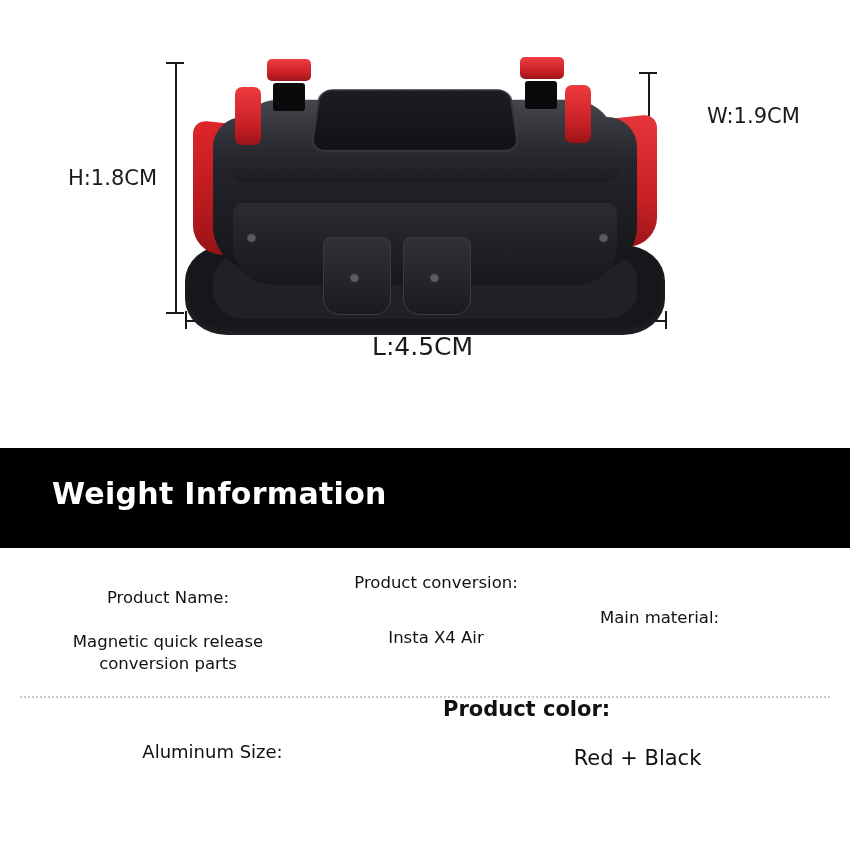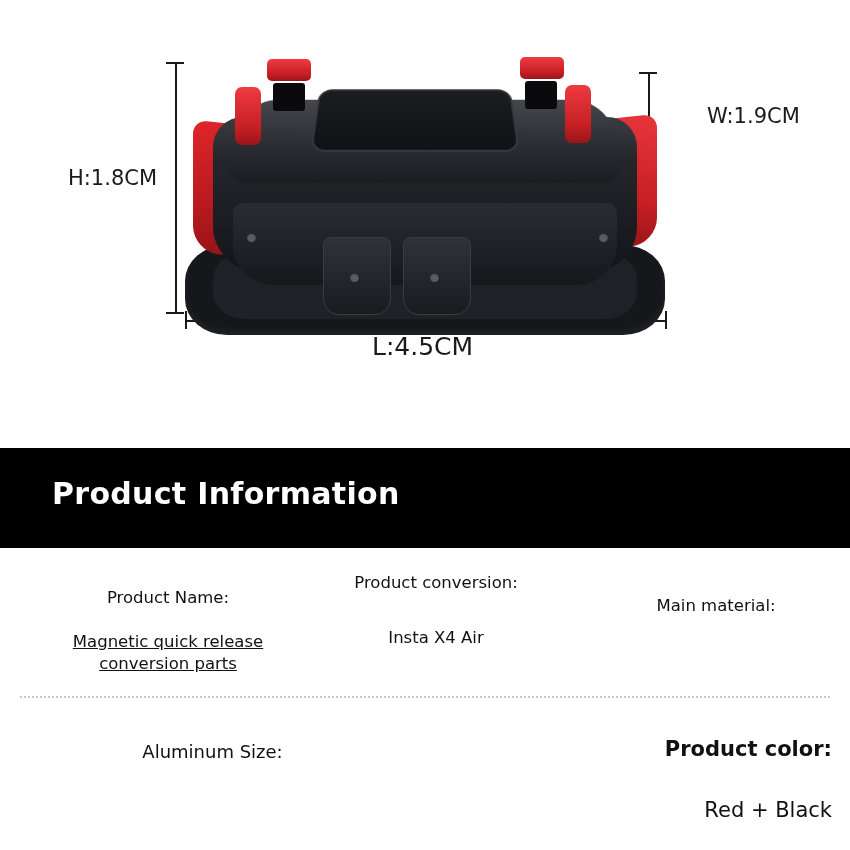--- a/index.html
+++ b/index.html
@@ -233,25 +233,25 @@
     font-family: "DejaVu Sans", sans-serif;
   }
   .cell-value {
     color: #111111;
     font-size: 16.5px;
     line-height: 1.35;
     font-family: "DejaVu Sans", sans-serif;
   }
   .r1c1 { padding-left: 52px; }
   .r1c1 .cell-label { text-align: center; margin-top: 40px; }
-  .r1c1 .cell-value { text-align: center; margin-top: 22px; text-decoration: underline; }
+  .r1c1 .cell-value { text-align: center; margin-top: 22px; }
   .r1c2 .cell-label { text-align: center; margin-top: 25px; }
   .r1c2 .cell-value { text-align: center; margin-top: 33px; }
   .r1c3 { padding-left: 30px; }
-  .r1c3 .cell-label { text-align: center; margin-top: 48px; }
+  .r1c3 .cell-label { text-align: left; margin-top: 60px; }
   .r1c3 .cell-value { text-align: left; margin-top: 22px; padding-left: 18px; }
 
   .divider {
     position: absolute;
     left: 20px;
     top: 148px;
     width: 810px;
     border-top: 2px dotted #c9c9c9;
   }
 
@@ -270,28 +270,27 @@
     text-align: center;
     margin-top: 45px;
     font-size: 18px;
   }
   .r2c2 .cell-value {
     text-align: center;
     margin-top: 18px;
     font-size: 29px;
   }
   .r2c3 .cell-label {
-    text-align: right;
-    margin-top: 40px;
+    text-align: left;
     font-size: 21px;
     font-weight: bold;
   }
   .r2c3 .cell-value {
-    text-align: right;
-    margin-top: 34px;
+    text-align: center;
+    margin-top: 22px;
     font-size: 21px;
   }
 </style>
 </head>
 <body>
 
 <div class="page">
 
   <div class="diagram">
 
@@ -329,21 +328,21 @@
       <div class="lever lever-l"></div>
       <div class="lever lever-r"></div>
       <div class="screw screw-1"></div>
       <div class="screw screw-2"></div>
       <div class="screw screw-3"></div>
       <div class="screw screw-4"></div>
     </div>
   </div>
 
   <div class="banner">
-    <div class="banner-title">Product Information</div>
+    <div class="banner-title">Weight Information</div>
   </div>
 
   <div class="info">
 
     <div class="row row-1">
       <div class="cell r1c1">
         <div class="cell-label">Product Name:</div>
         <div class="cell-value">Magnetic quick release conversion parts</div>
       </div>
       <div class="cell r1c2">

